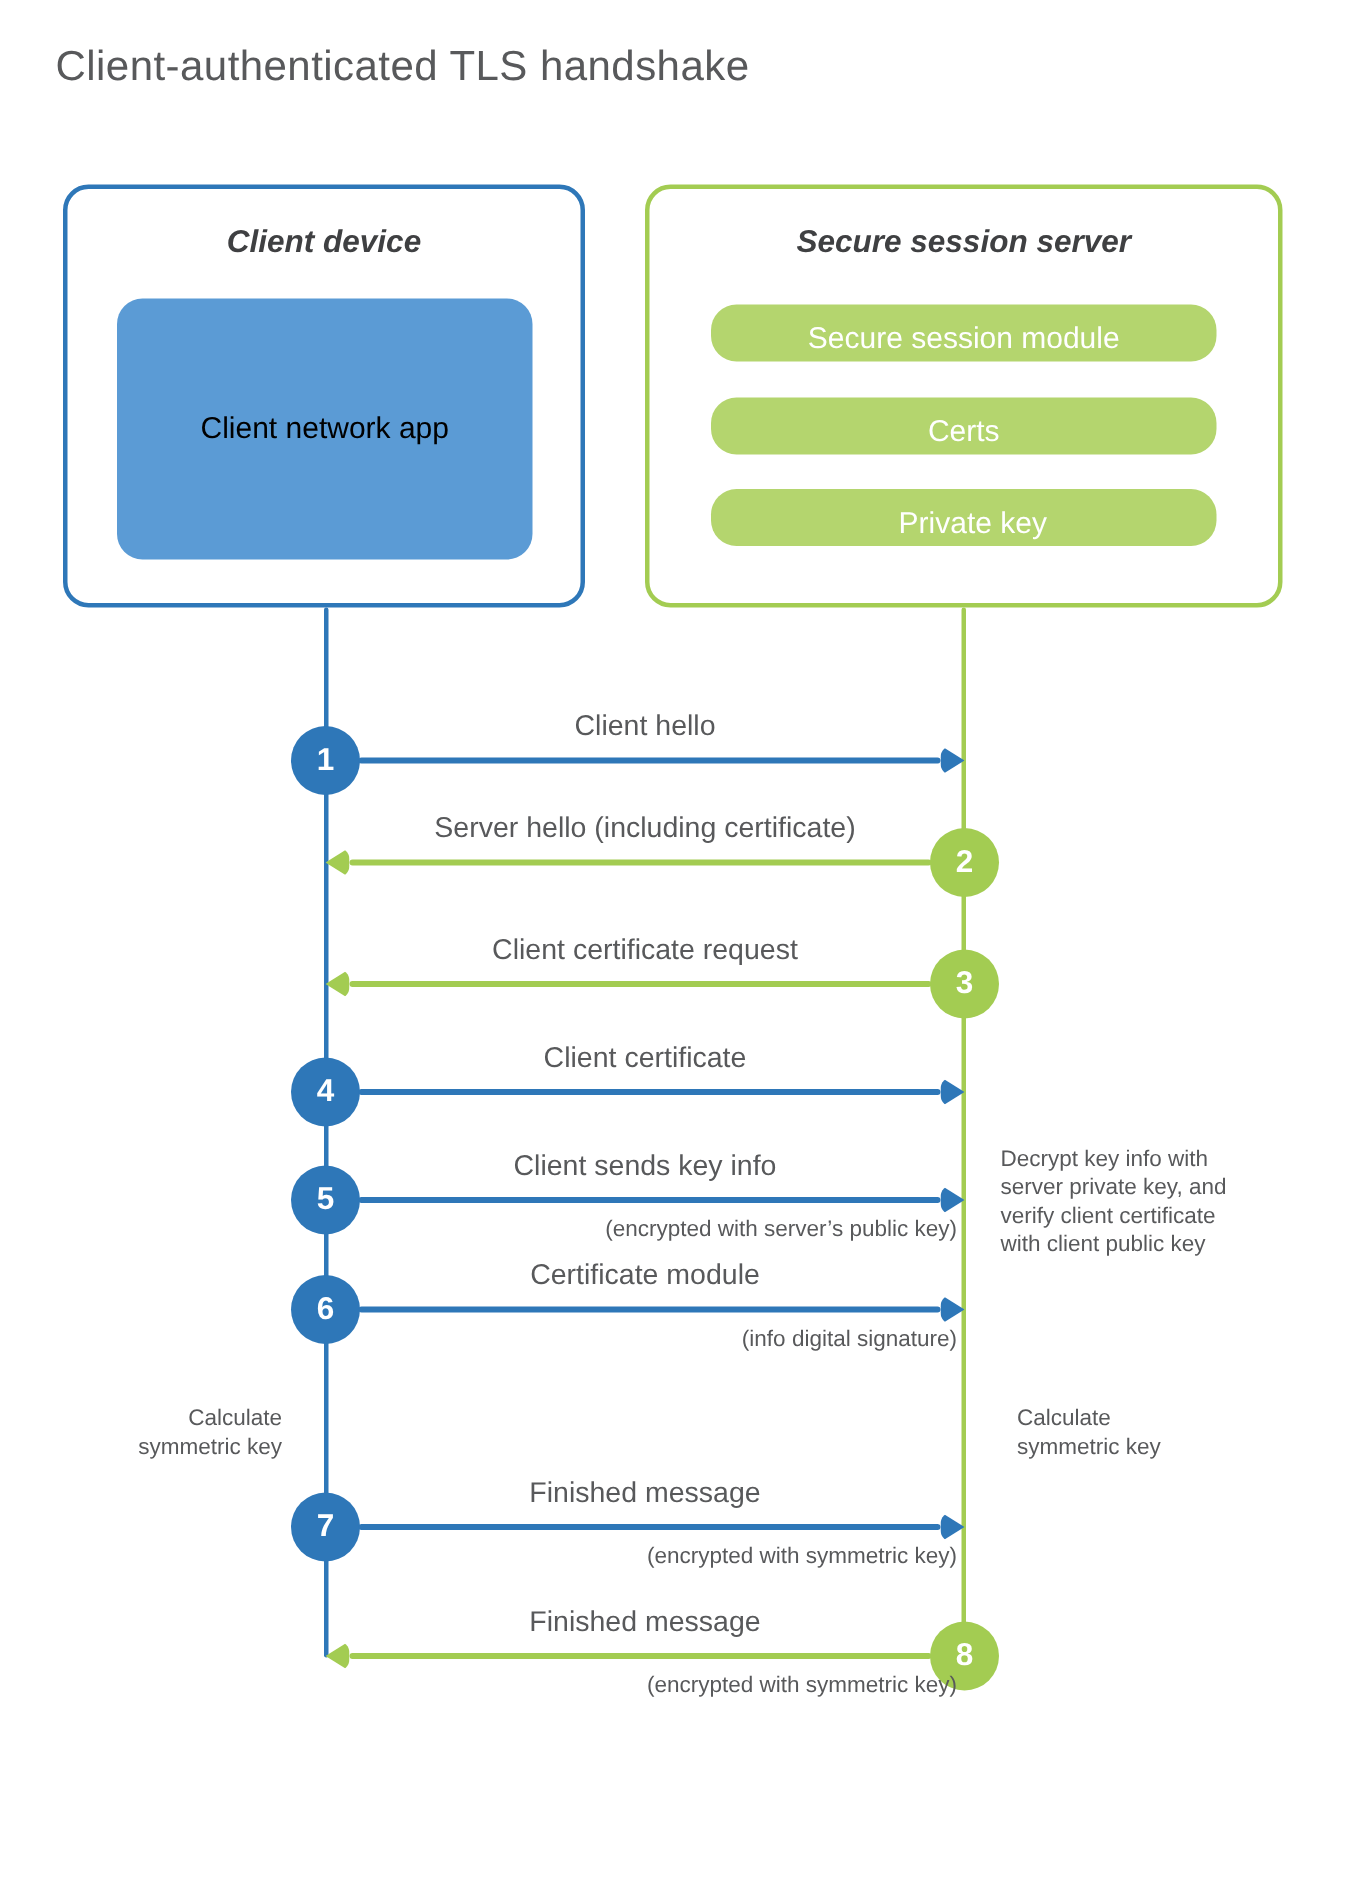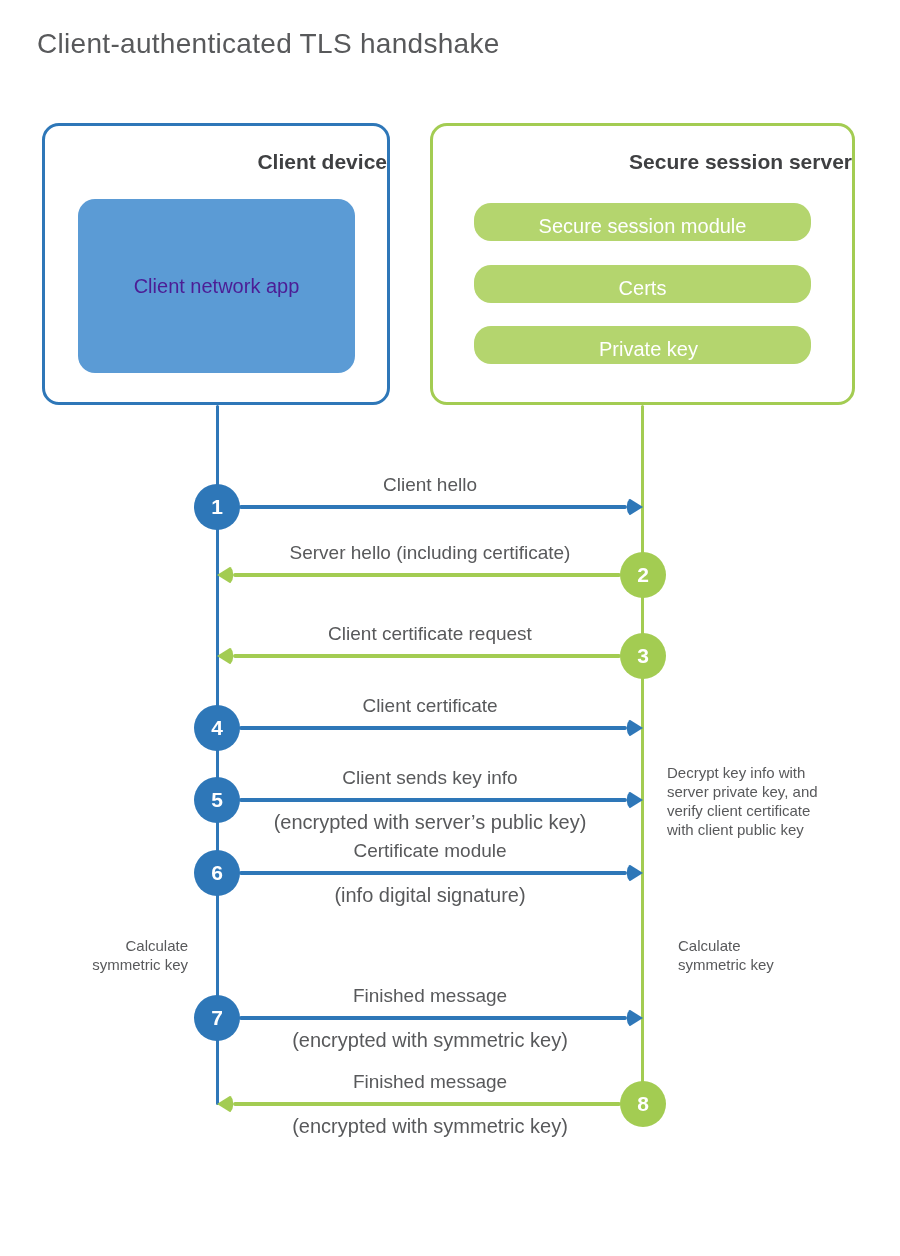--- a/index.html
+++ b/index.html
@@ -17,25 +17,25 @@
   .title {
     position: absolute; left: 37px; top: 28px;
     font-size: 28px; font-weight: 300; color: #58595b; letter-spacing: 0.3px;
   }
   
   .entity-box { position: absolute; top: 123px; height: 282px; background: #fff; }
   .client-box { left: 42px; width: 348px; border: 3px solid var(--blue); }
   .server-box { left: 430px; width: 425px; border: 3px solid var(--green); }
   .entity-title {
     position: absolute; top: 24px; left: 0; width: 100%;
-    text-align: right; font-weight: bold; font-size: 21px; color: #3f4042;
+    text-align: center; font-weight: bold; font-size: 21px; color: #3f4042; font-style: italic;
   }
   .client-module {
     position: absolute; left: 33px; top: 73px; width: 277px; height: 174px;
-    background: var(--blue-fill); color: #4c1d95; font-size: 20px;
+    background: var(--blue-fill); color: #000000; font-size: 20px;
     display: flex; align-items: center; justify-content: center; text-align: center;
   }
   .client-module span { display: block; width: 200px; line-height: 1.3; }
   .server-bar {
     position: absolute; left: 41px; width: 337px; height: 38px;
     background: var(--green-fill); color: #fff; font-size: 20px;
     text-align: center; line-height: 46px;
   }
   .bar-0 { top: 77px; } .bar-1 { top: 139px; } .bar-2 { top: 200px; padding-left: 12px; }
   
@@ -55,21 +55,21 @@
   .dir-right .shaft { left: 239px; background: var(--blue); }
   .dir-left  .shaft { left: 233px; background: var(--green); }
   .head {
     position: absolute; width: 0; height: 0; top: calc(var(--y) - 10px);
     border-top: 10px solid transparent; border-bottom: 10px solid transparent;
   }
   .dir-right .head { left: 627px; border-left: 16px solid var(--blue); }
   .dir-left  .head { left: 217px; border-right: 16px solid var(--green); }
   .msg { position: absolute; left: 222px; width: 416px; text-align: center; color: #58595b; }
   .msg-main { top: calc(var(--y) - 33px); font-size: 19px; }
-  .msg-sub  { top: calc(var(--y) + 11px); font-size: 20px; }
+  .msg-sub  { top: calc(var(--y) + 11px); font-size: 15px; text-align: right; }
   .s1 { --y: 507px; } .s2 { --y: 575px; } .s3 { --y: 656px; } .s4 { --y: 728px; }
   .s5 { --y: 800px; } .s6 { --y: 873px; } .s7 { --y: 1018px; } .s8 { --y: 1104px; }
   
   .note {
     position: absolute; font-size: 15px; color: #58595b;
     line-height: 1.27; white-space: pre-line;
   }
   .note-calc-left  { left: 58px;  top: 936px; width: 130px; text-align: right; }
   .note-calc-right { left: 678px; top: 936px; width: 140px; text-align: left; }
   .note-decrypt    { left: 667px; top: 763px; width: 178px; text-align: left; }

